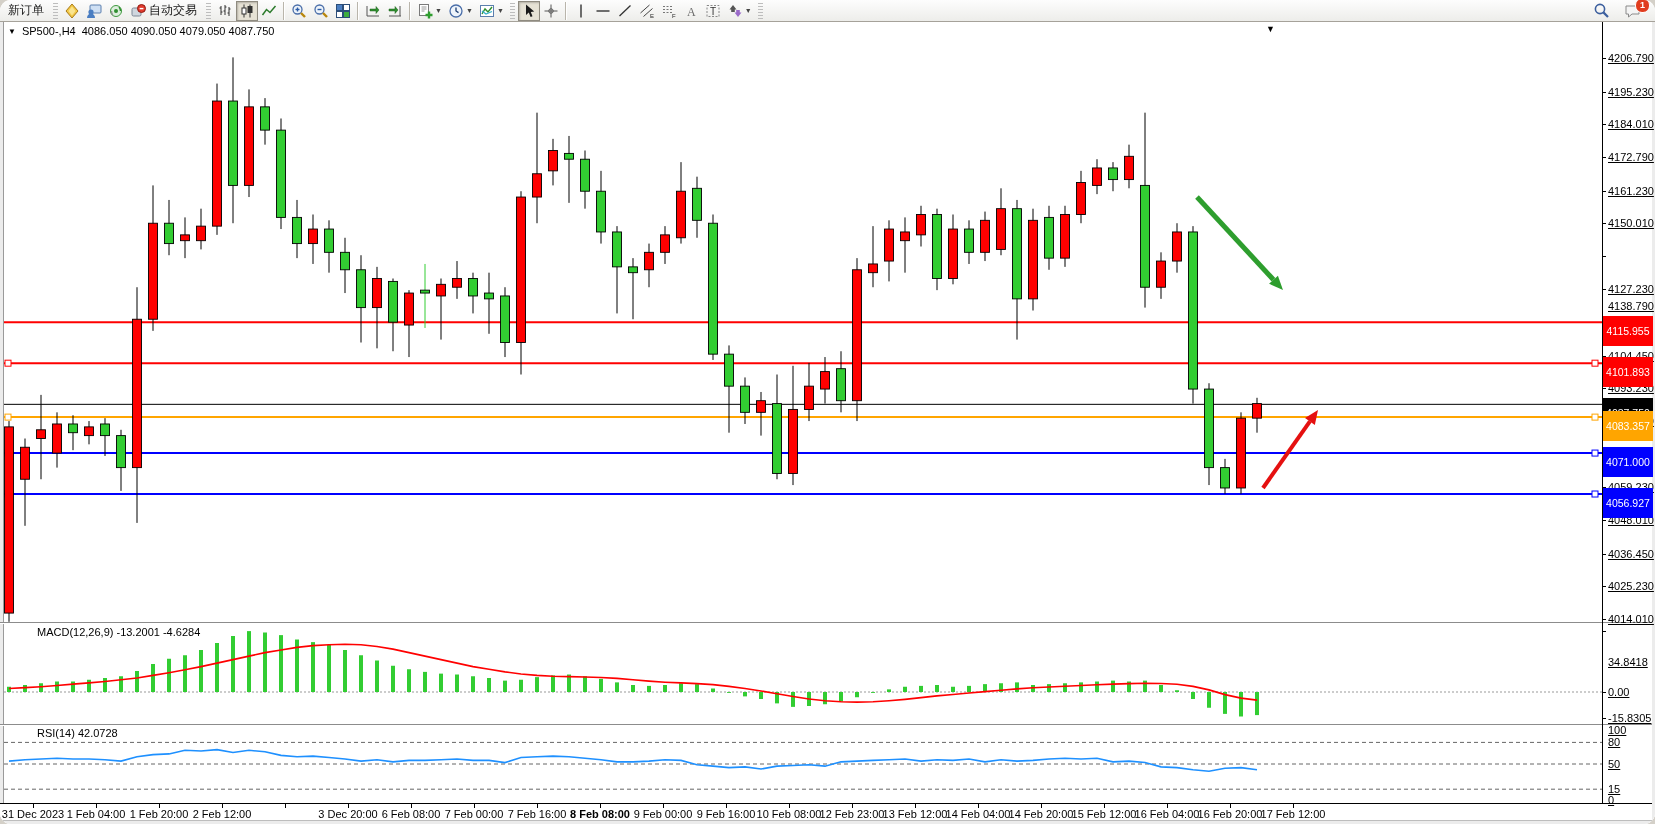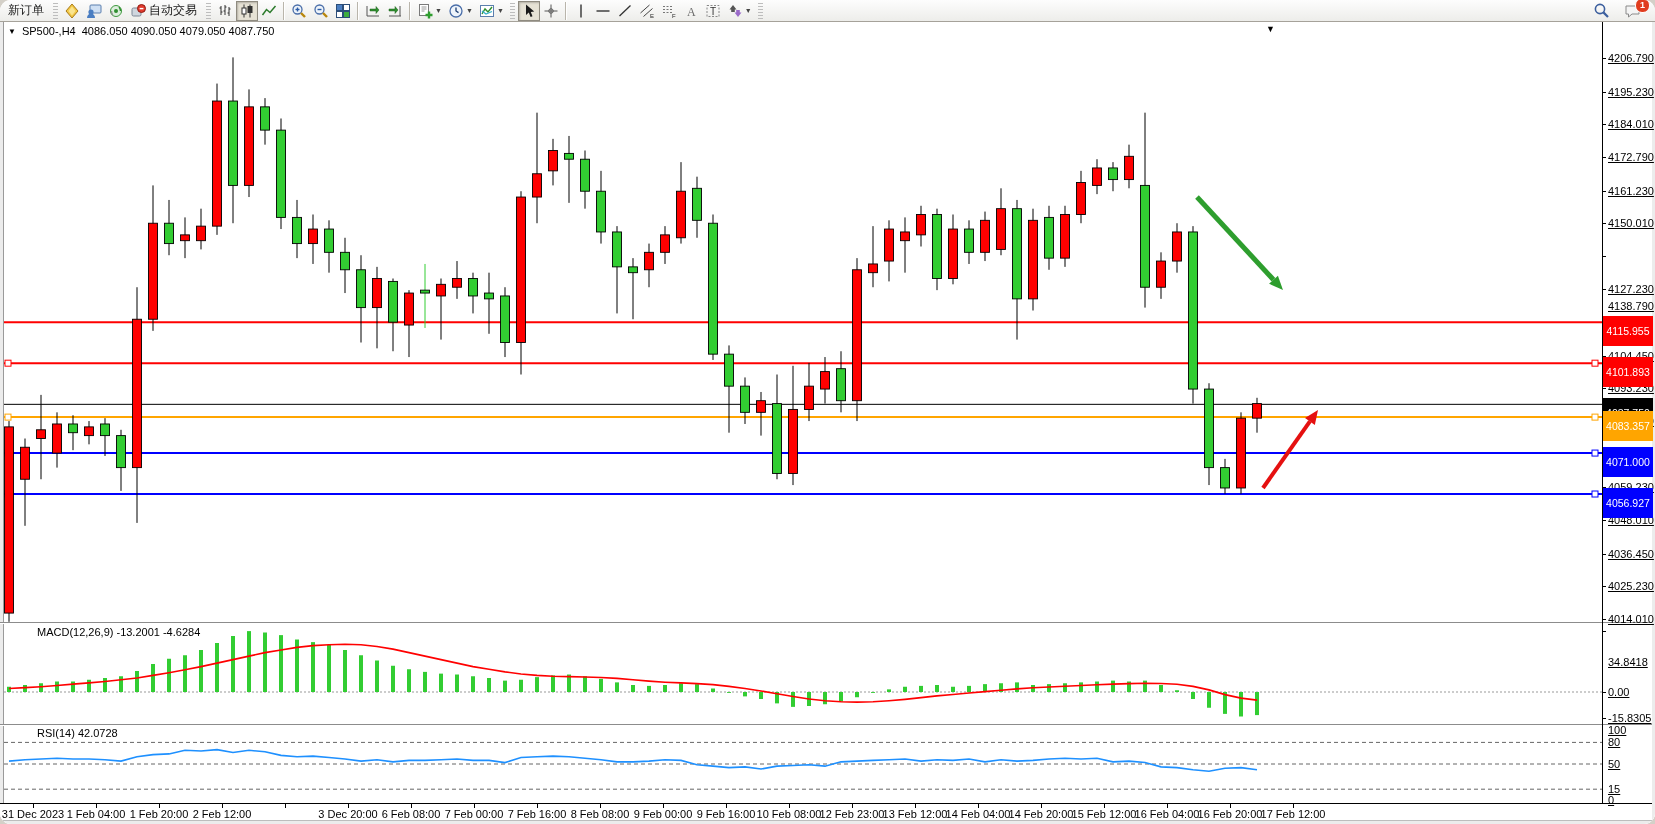--- a/index.html
+++ b/index.html
@@ -587,21 +587,21 @@
         <div class="time-lbl" style="left: 285px; margin-top: 12px;">3 Feb 04:00</div>
         <div class="time-tick" style="left: 348px;"></div>
         <div class="time-lbl" style="left: 348px;">3 Dec 20:00</div>
         <div class="time-tick" style="left: 411px;"></div>
         <div class="time-lbl" style="left: 411px;">6 Feb 08:00</div>
         <div class="time-tick" style="left: 474px;"></div>
         <div class="time-lbl" style="left: 474px;">7 Feb 00:00</div>
         <div class="time-tick" style="left: 537px;"></div>
         <div class="time-lbl" style="left: 537px;">7 Feb 16:00</div>
         <div class="time-tick" style="left: 600px;"></div>
-        <div class="time-lbl" style="left: 600px;">8 Feb 08:00</div>
+        <div class="time-lbl" style="left: 600px; font-weight: bold;">8 Feb 08:00</div>
         <div class="time-tick" style="left: 663px;"></div>
         <div class="time-lbl" style="left: 663px;">9 Feb 00:00</div>
         <div class="time-tick" style="left: 726px;"></div>
         <div class="time-lbl" style="left: 726px;">9 Feb 16:00</div>
         <div class="time-tick" style="left: 789px;"></div>
         <div class="time-lbl" style="left: 789px;">10 Feb 08:00</div>
         <div class="time-tick" style="left: 852px;"></div>
         <div class="time-lbl" style="left: 852px;">12 Feb 23:00</div>
         <div class="time-tick" style="left: 915px;"></div>
         <div class="time-lbl" style="left: 915px;">13 Feb 12:00</div>

